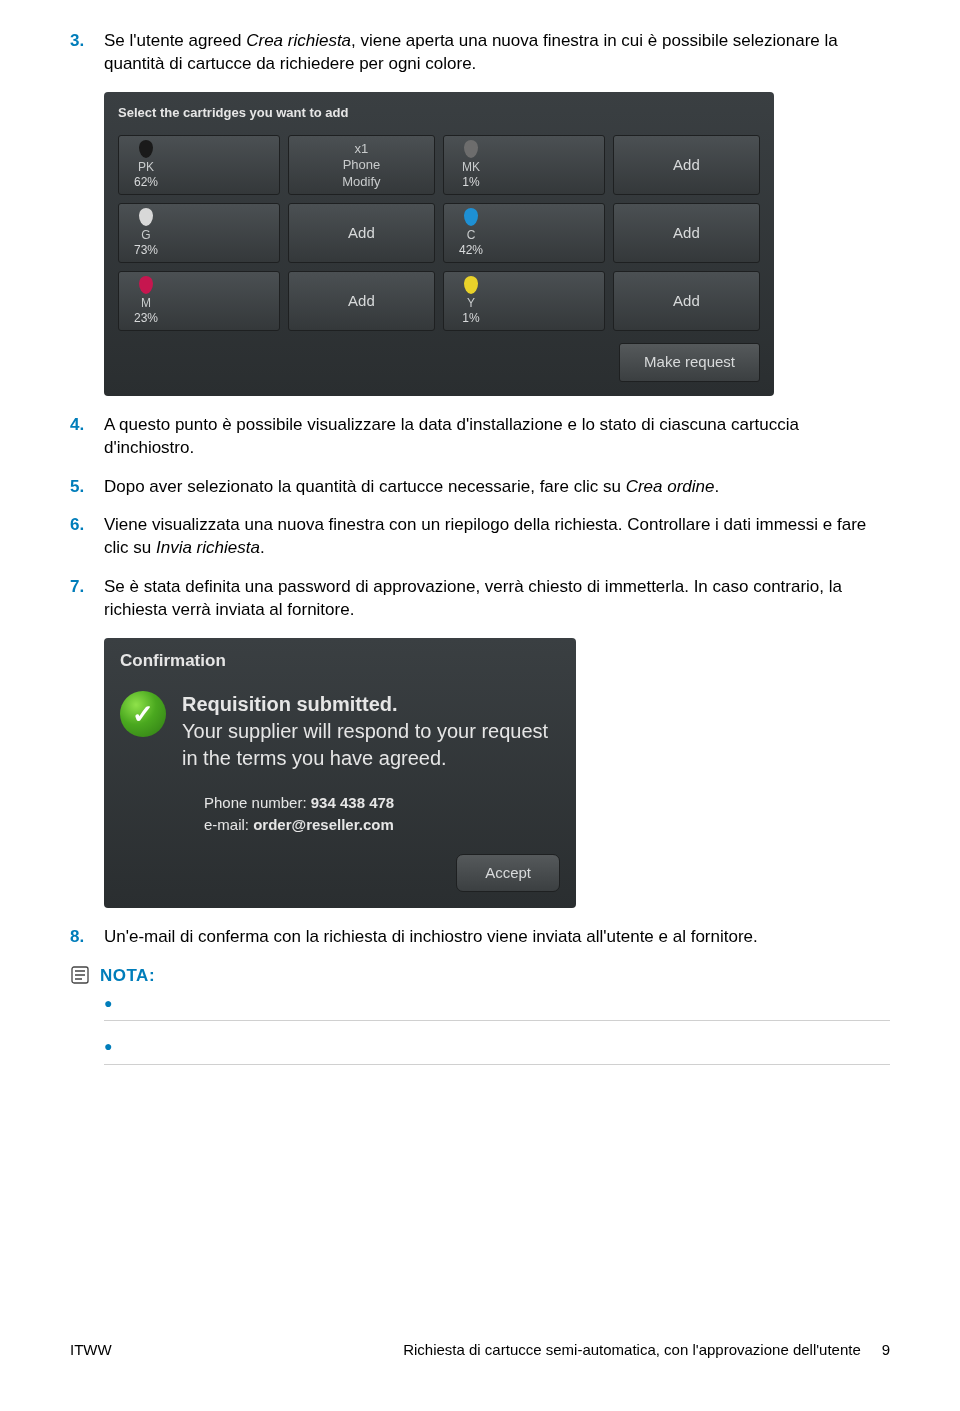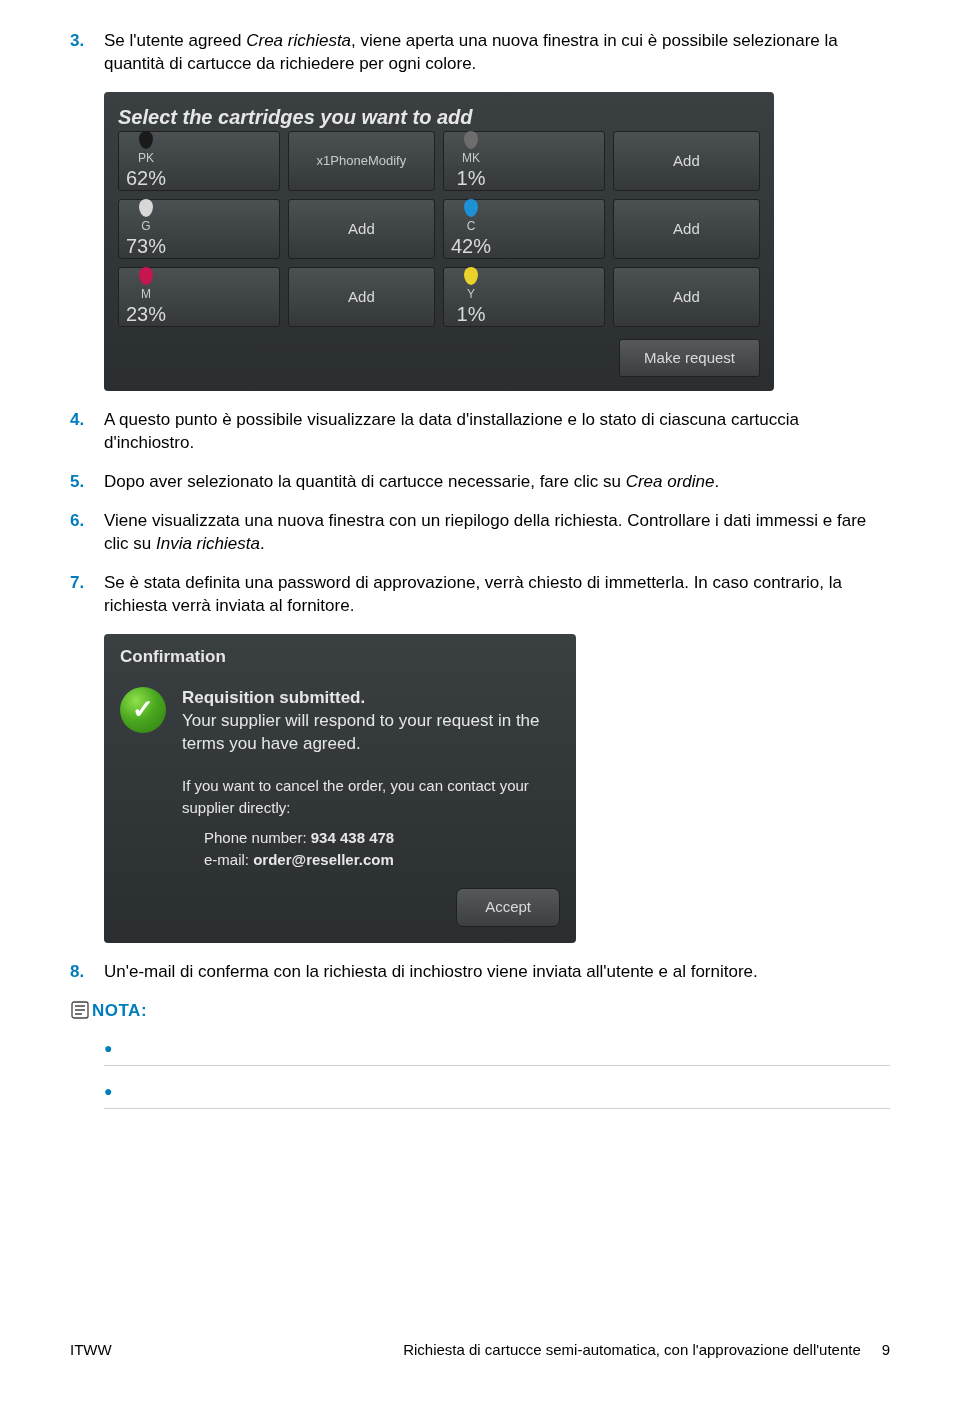--- a/index.html
+++ b/index.html
@@ -40,56 +40,56 @@
   .shot1 {
     margin: 6px 0 18px 34px;
     width: 670px;
     background: linear-gradient(#3a3f42,#2a2e30);
     border-radius: 4px;
     padding: 12px 14px 14px 14px;
     box-sizing: border-box;
   }
   .shot1-title {
     color: #e6e6e6;
-    font-size: 20px;
+    font-size: 13px;
     font-weight: 600;
-    font-style: italic;
+    margin-bottom: 14px;
   }
   .cart-grid {
     display: grid;
     grid-template-columns: repeat(4,1fr);
     gap: 10px;
   }
   .cart {
     background: linear-gradient(#4b5053,#34383a);
     border: 1px solid #1e2021;
     border-radius: 3px;
     height: 58px;
     display: flex;
     align-items: center;
     justify-content: center;
-    flex-direction: row;
+    flex-direction: column;
     color: #c8cbcc;
     font-size: 13px;
     line-height: 1.25;
   }
   .cart.dual { flex-direction: row; justify-content: flex-start; padding: 0 6px; }
   .ink {
     flex-shrink:0;
     margin-right: 6px;
     display:flex;flex-direction:column;align-items:center;width:42px;
   }
   .drop {
     width: 14px; height: 18px;
     border-radius: 50% 50% 50% 50% / 60% 60% 40% 40%;
     transform: rotate(180deg);
     margin-bottom: 2px;
   }
   .lbl { font-size: 12px; color:#c8cbcc;}
-  .pct { font-size: 20px; color:#d8dadb;}
+  .pct { font-size: 12px; color:#d8dadb;}
   .addbtn {
     background: linear-gradient(#4b5053,#34383a);
     border:1px solid #1e2021;border-radius:3px;
     height:58px;display:flex;align-items:center;justify-content:center;
     color:#d8dadb;font-size:15px;
   }
   .makebtn {
     margin-top:12px;float:right;
     background: linear-gradient(#55595b,#3b3f41);
     border:1px solid #1e2021;border-radius:3px;
@@ -105,33 +105,33 @@
     border-radius:4px;padding:12px 16px 16px 16px;box-sizing:border-box;
   }
   .shot2-title{color:#e6e6e6;font-weight:700;font-size:17px;margin-bottom:18px;}
   .confrow{display:flex;align-items:flex-start;gap:16px;margin-bottom:20px;}
   .check{
     width:46px;height:46px;border-radius:50%;
     background: radial-gradient(circle at 35% 30%, #8fe24a, #4aa81f 45%, #2f7a14);
     display:flex;align-items:center;justify-content:center;flex-shrink:0;
     color:#fff;font-size:26px;font-weight:700;
   }
-  .conftext{color:#e6e6e6;font-size:17px;line-height:1.35;}
+  .conftext{color:#e6e6e6;font-size:20px;line-height:1.35;}
   .conftext .b{font-weight:700;}
   .subblock{color:#e6e6e6;font-size:15px;margin-left:62px;line-height:1.45;}
   .subblock .indent{margin-left:22px;margin-top:8px;}
   .subblock .b{font-weight:700;}
   .accept{
     margin-top:18px;float:right;
     background: linear-gradient(#55595b,#3b3f41);
     border:1px solid #1e2021;border-radius:7px;
     padding:8px 28px;color:#d8dadb;font-size:15px;
   }
 
-  .note-row{display:flex;align-items:flex-start;margin-top:4px;margin-bottom:10px;}
+  .note-row{display:flex;align-items:flex-start;gap:8px;margin-top:4px;}
   .note-icon{width:22px;flex-shrink:0;}
   .note-label{color:#007dba;font-weight:700;letter-spacing:0.5px;font-size:17px;}
   ul.notes{list-style:none;padding:0;margin:0 0 0 34px;}
   ul.notes > li{display:flex;margin-bottom:14px;border-bottom:1px solid #d0d0d0;padding-bottom:6px;}
   ul.notes > li:last-child{margin-bottom:0;}
   .bullet{color:#007dba;font-size:14px;width:32px;flex-shrink:0;line-height:1.6;}
 
   .footer{
     position:absolute;bottom:20px;left:70px;right:70px;
     display:flex;justify-content:space-between;font-size:15px;
@@ -256,21 +256,20 @@
 <div class="shot2 clearfix">
   <div class="shot2-title">Confirmation</div>
   <div class="confrow">
     <div class="check">✓</div>
     <div class="conftext">
       <span class="b">Requisition submitted.</span><br>
       <span>Your supplier will respond to your request in the terms you have agreed.</span>
     </div>
   </div>
   <div class="subblock">
-    <span>If you want to cancel the order, you can contact your supplier directly:</span>
     <div class="indent">
       <span>Phone number: </span><span class="b">934 438 478</span><br>
       <span>e-mail: </span><span class="b">order@reseller.com</span>
     </div>
   </div>
   <div class="accept">Accept</div>
 </div>
 
 <ol class="steps">
   <li>

